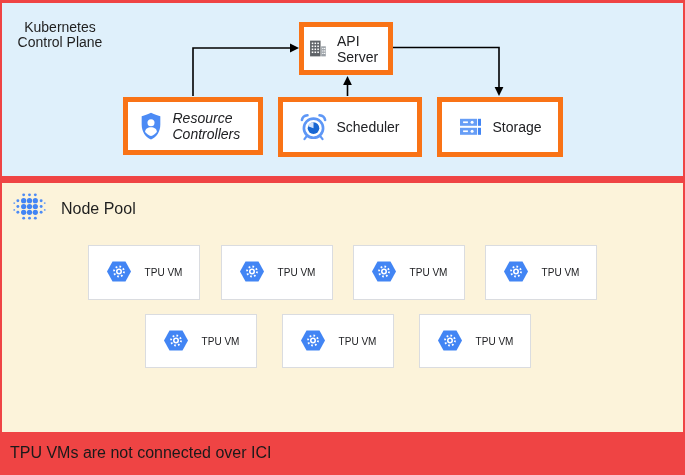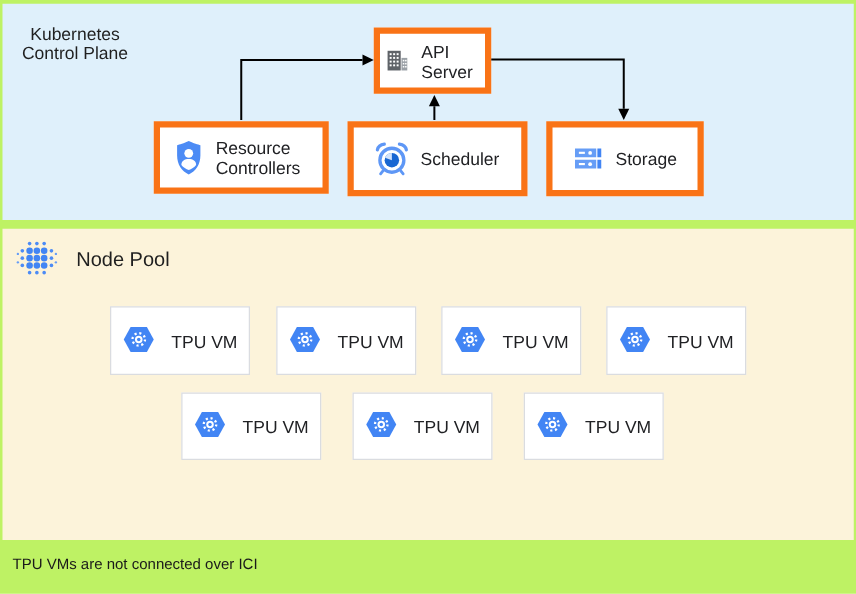--- a/index.html
+++ b/index.html
@@ -2,21 +2,21 @@
 <html><head>
 <meta charset="utf-8">
 <style>
   * { margin: 0; padding: 0; box-sizing: border-box; }
   body {
     font-family: "Liberation Sans", "DejaVu Sans", sans-serif;
     background: #ffffff;
     width: 685px; height: 475px;
     overflow: hidden;
   }
-  .canvas { position: relative; width: 685px; height: 475px; background: #bef264; }
+  .canvas { position: relative; width: 685px; height: 475px; background: #ef4444; }
 
   .panel { position: absolute; }
   .panel.control-plane { left: 2px; top: 3px; width: 681px; height: 173px; background: #dff0fb; }
   .panel.node-pool    { left: 2px; top: 183px; width: 681px; height: 249px; background: #fcf3da; }
 
   .cp-title {
     position: absolute; left: 9px; top: 20px; width: 102px;
     text-align: center; font-size: 14px; line-height: 15px;
     color: #1f1f1f; white-space: normal;
   }
@@ -24,48 +24,48 @@
   .node-box {
     position: absolute; background: #ffffff; border: 5px solid #f97316;
     display: flex; align-items: center; justify-content: center;
     color: #202124; font-size: 14px;
   }
   .node-box .icon { flex: 0 0 auto; display: flex; align-items: center; }
   .node-box .lbl { margin-left: 9px; line-height: 16px; }
 
   .box-api     { left: 299px; top: 22px; width: 94px;  height: 53px; }
   .box-api .lbl { width: 48px; }
-  .box-rc      { left: 123px; top: 97px; width: 140px; height: 58px; }
+  .box-rc      { left: 123px; top: 97px; width: 140px; height: 58px; font-style: italic; }
   .box-rc .lbl { width: 76px; }
   .box-sched   { left: 278px; top: 97px; width: 144px; height: 60px; text-align: right; }
   .box-store   { left: 437px; top: 97px; width: 126px; height: 60px; }
 
   .tpu-box {
     position: absolute; width: 112px; height: 55px;
     background: #ffffff; border: 1px solid #dadce0;
     display: flex; align-items: center; justify-content: center;
-    color: #202124; font-size: 14px;
+    color: #202124; font-size: 10px;
   }
   .tpu-box .lbl { margin-left: 13px; }
   .tpu-1 { left: 88px;  top: 245px; }
   .tpu-2 { left: 221px; top: 245px; }
   .tpu-3 { left: 353px; top: 245px; }
   .tpu-4 { left: 485px; top: 245px; }
   .tpu-5 { left: 145px; top: 314px; height: 54px; }
   .tpu-6 { left: 282px; top: 314px; height: 54px; }
   .tpu-7 { left: 419px; top: 314px; height: 54px; }
 
   .np-header-icon { position: absolute; left: 13px; top: 190px; }
   .np-title { position: absolute; left: 61px; top: 200px; font-size: 16px; color: #1f1f1f; }
 
   .arrows { position: absolute; left: 0; top: 0; width: 685px; height: 475px; pointer-events: none; }
 
   .caption {
     position: absolute; left: 10px; top: 444px;
-    font-size: 12px; color: #1a1a1a;
+    font-size: 16px; color: #1a1a1a;
   }
 </style>
 </head>
 <body>
 
 <div class="canvas">
 
   <div class="panel control-plane"></div>
   <div class="panel node-pool"></div>
 

